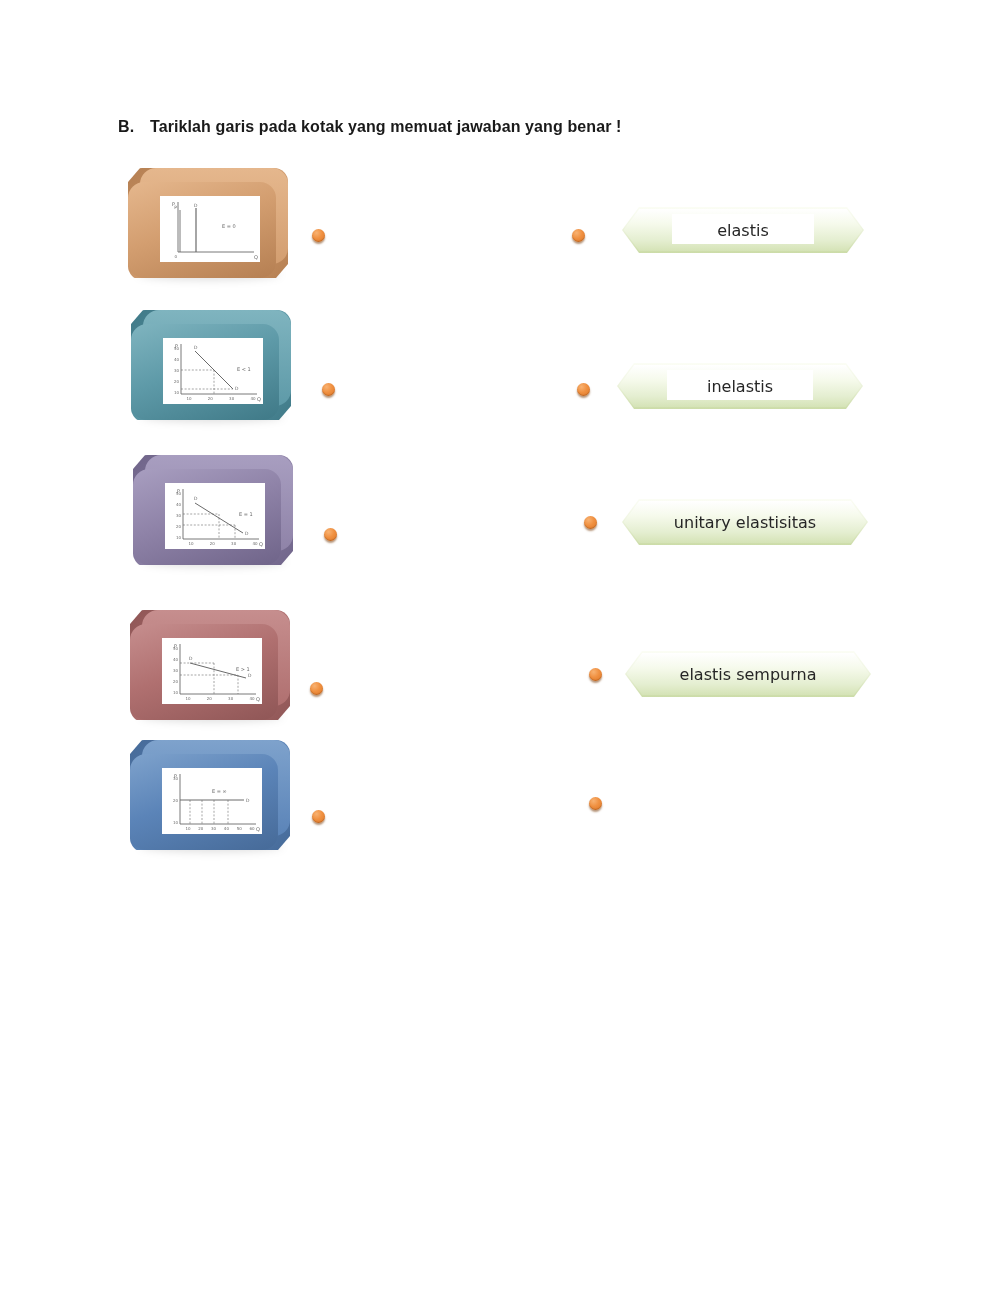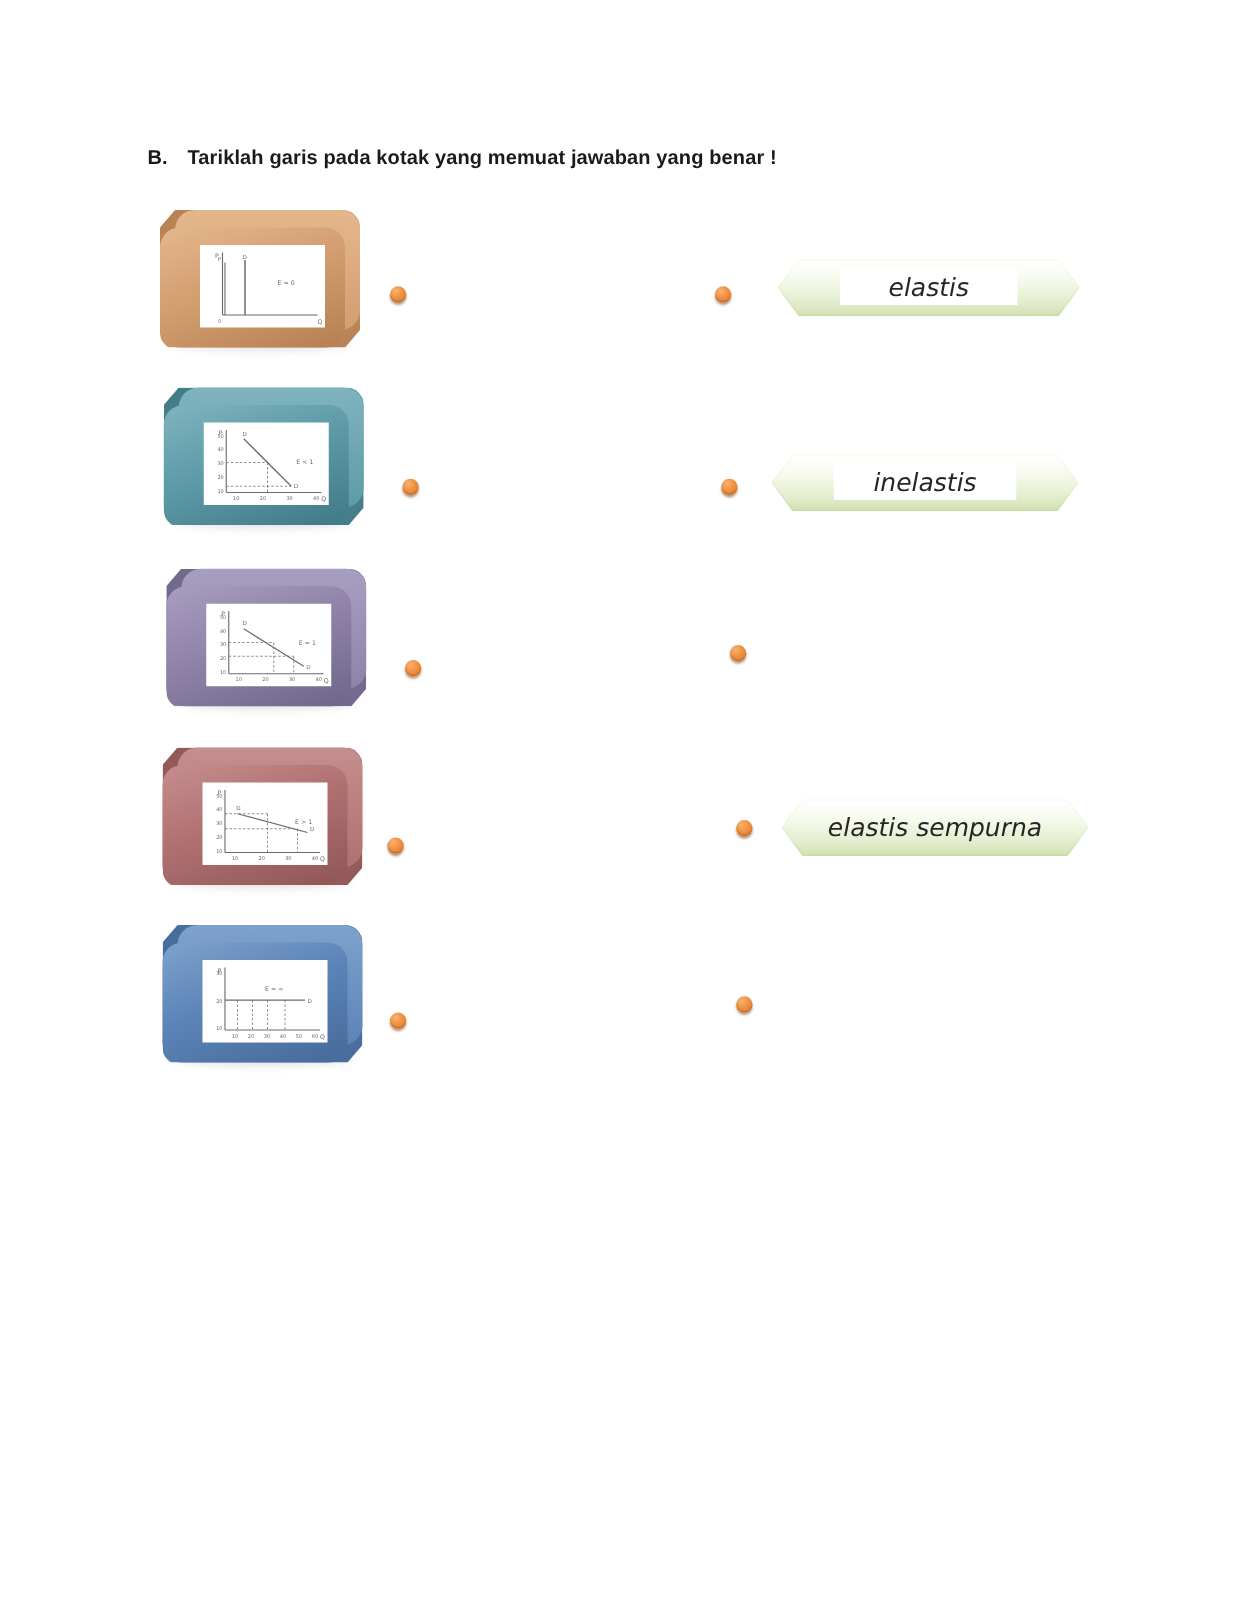--- a/index.html
+++ b/index.html
@@ -148,25 +148,24 @@
     position: absolute;
     left: 50px;
     top: 7px;
     width: calc(100% - 100px);
     height: 30px;
     background: #ffffff;
   }
   .banner .label {
     position: relative;
     z-index: 4;
-    font-size: 20px;
+    font-size: 16px;
     color: #262626;
     font-family: "DejaVu Sans", sans-serif;
     white-space: nowrap;
-    font-style: italic;
   }
 </style>
 </head>
 <body>
 
 <div id="worksheet-heading">
   <span class="hd-letter">B.</span><span>Tariklah garis pada kotak yang memuat jawaban yang benar !</span>
 </div>
 
 <div id="rows-container">
@@ -286,22 +285,30 @@
               <text x="74" y="33" font-size="5" fill="#6a6a6a" font-family="DejaVu Sans">E = 1</text>
             </svg>
         </div>
       </div>
     </div>
 
     <div class="dot" style="left:324px; top:528px;"></div>
 
     <div class="dot" style="left:584px; top:516px;"></div>
 
-  </div>
-    <div class="match-row" style="top: 0px;">
+    <div class="answer-wrap" style="left:622px; top:499px; width:246px;">
+      <div class="banner">
+        <div class="shape"></div>
+        <div class="shape-inner"></div>
+
+        <span class="label">unitary elastisitas</span>
+      </div>
+    </div>
+  </div>
+    <div class="match-row" style="top: 12px;">
     <div class="img-box-wrap" style="left:130px; top:598px;">
       <div class="box3d">
         <div class="shadow"></div>
         <div class="slab-edge" style="background:linear-gradient(135deg, #8f5656 0%, #b07070 55%, #8f5656 100%);"></div>
         <div class="slab-back" style="background:linear-gradient(180deg, #c68e8e 0%, #b07070 100%);"></div>
         <div class="slab-front" style="background:linear-gradient(160deg, #c68e8e 0%, #b07070 45%, #8f5656 100%);"></div>
         <div class="chart-plate">
           <svg width="100" height="66" viewBox="0 0 100 66">
               <line x1="18" y1="6" x2="18" y2="56" stroke="#6a6a6a" stroke-width="0.9"></line>
                 <line x1="18" y1="56" x2="94" y2="56" stroke="#6a6a6a" stroke-width="0.9"></line>

